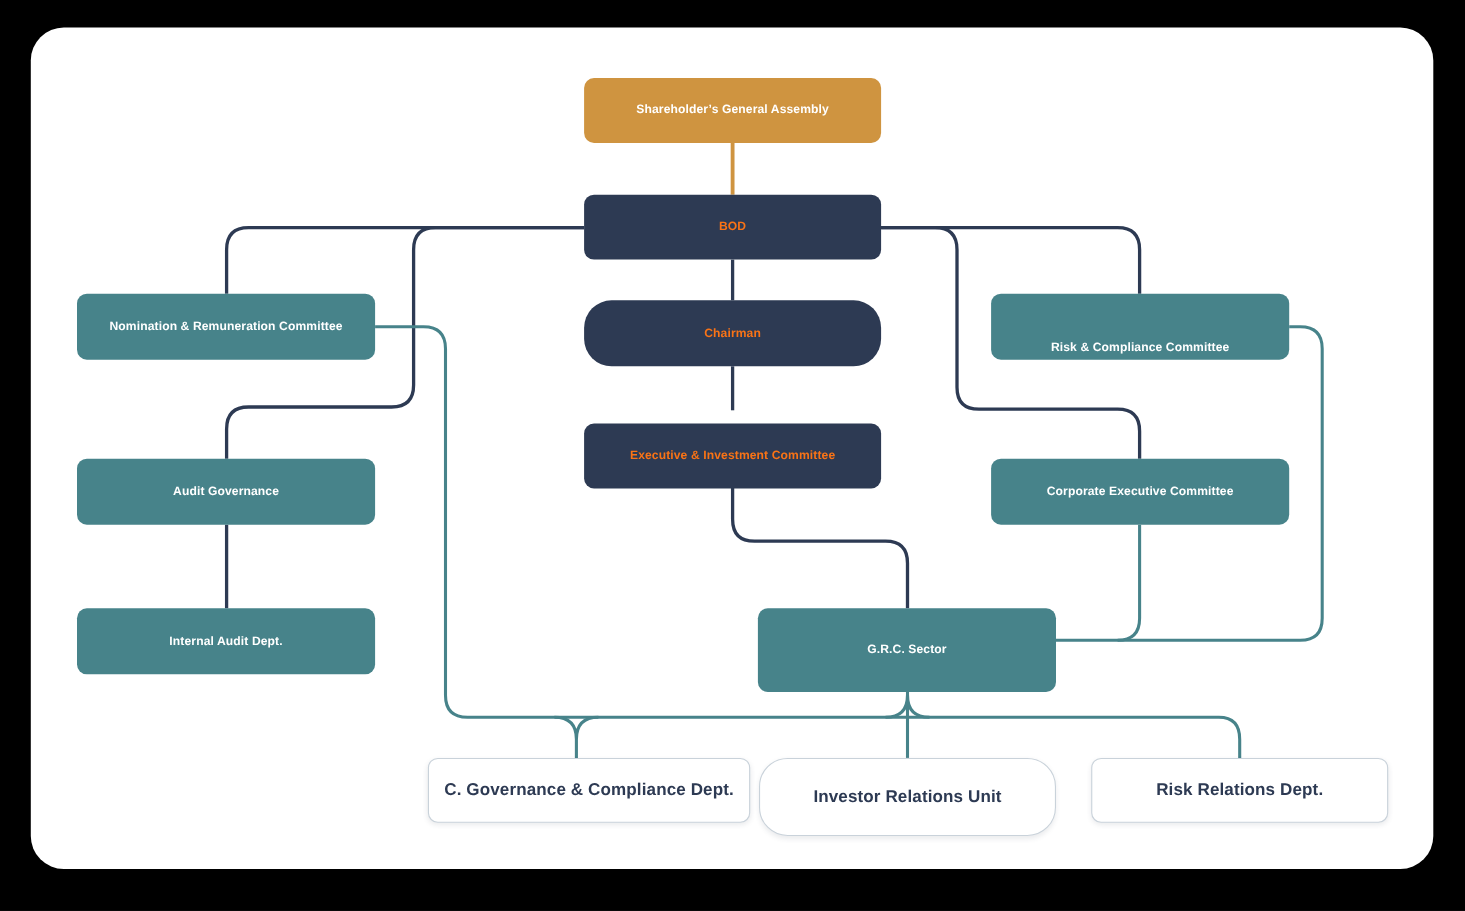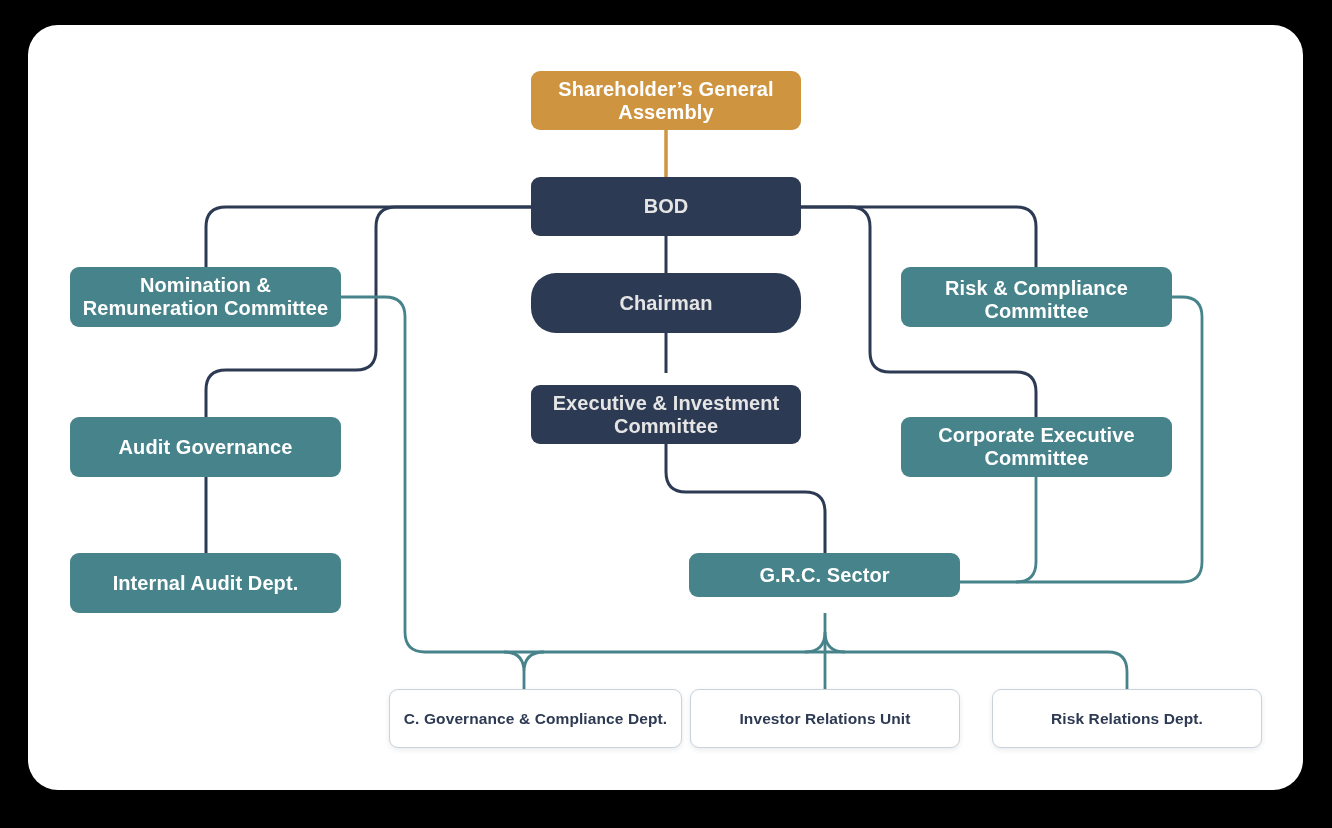--- a/index.html
+++ b/index.html
@@ -39,26 +39,26 @@
   .w-teal{stroke:var(--teal);stroke-width:2.8;}
   .w-gold{stroke:var(--gold);stroke-width:3.5;}
   .node{
     position:absolute;
     display:flex;align-items:center;justify-content:center;
     text-align:center;
     border-radius:9px;
     box-sizing:border-box;
     padding:4px 10px;
     font-weight:700;
-    font-size:20px;
+    font-size:11px;
     letter-spacing:0.1px;
     line-height:1.15;
   }
   .node.gold{background:var(--gold);color:#ffffff;}
-  .node.navy{background:var(--navy);color:#e5e5e5;}
+  .node.navy{background:var(--navy);color:#f97316;}
   .node.teal{background:var(--teal);color:#ffffff;}
   .node.outline{
     background:var(--card);
     border:1.6px solid var(--outline-border);
     color:var(--navy);
     font-size:15.5px;
     box-shadow:0 2px 5px rgba(45,58,83,0.10);
   }
 </style>
 </head>
@@ -109,26 +109,26 @@
       </div>
       <div class="node teal" style="left: 70px; top: 553px; width: 271px; height: 60px; text-align: center;">
         <span>Internal Audit Dept.</span>
       </div>
       <div class="node teal" style="left: 901px; top: 267px; width: 271px; height: 60px; align-items: flex-end;">
         <span>Risk &amp; Compliance Committee</span>
       </div>
       <div class="node teal" style="left: 901px; top: 417px; width: 271px; height: 60px;">
         <span>Corporate Executive Committee</span>
       </div>
-      <div class="node teal" style="left: 689px; top: 553px; width: 271px; height: 44px;">
+      <div class="node teal" style="left: 689px; top: 553px; width: 271px; height: 76px;">
         <span>G.R.C. Sector</span>
       </div>
       <div class="node outline" style="left: 389px; top: 689px; width: 293px; height: 59px;">
         <span>C. Governance &amp; Compliance Dept.</span>
       </div>
-      <div class="node outline" style="left: 690px; top: 689px; width: 270px; height: 59px;">
+      <div class="node outline" style="left: 690px; top: 689px; width: 270px; height: 71px; border-radius: 26px;">
         <span>Investor Relations Unit</span>
       </div>
       <div class="node outline" style="left: 992px; top: 689px; width: 270px; height: 59px;">
         <span>Risk Relations Dept.</span>
       </div>
     </div>
 </div>
 
 </body></html>

